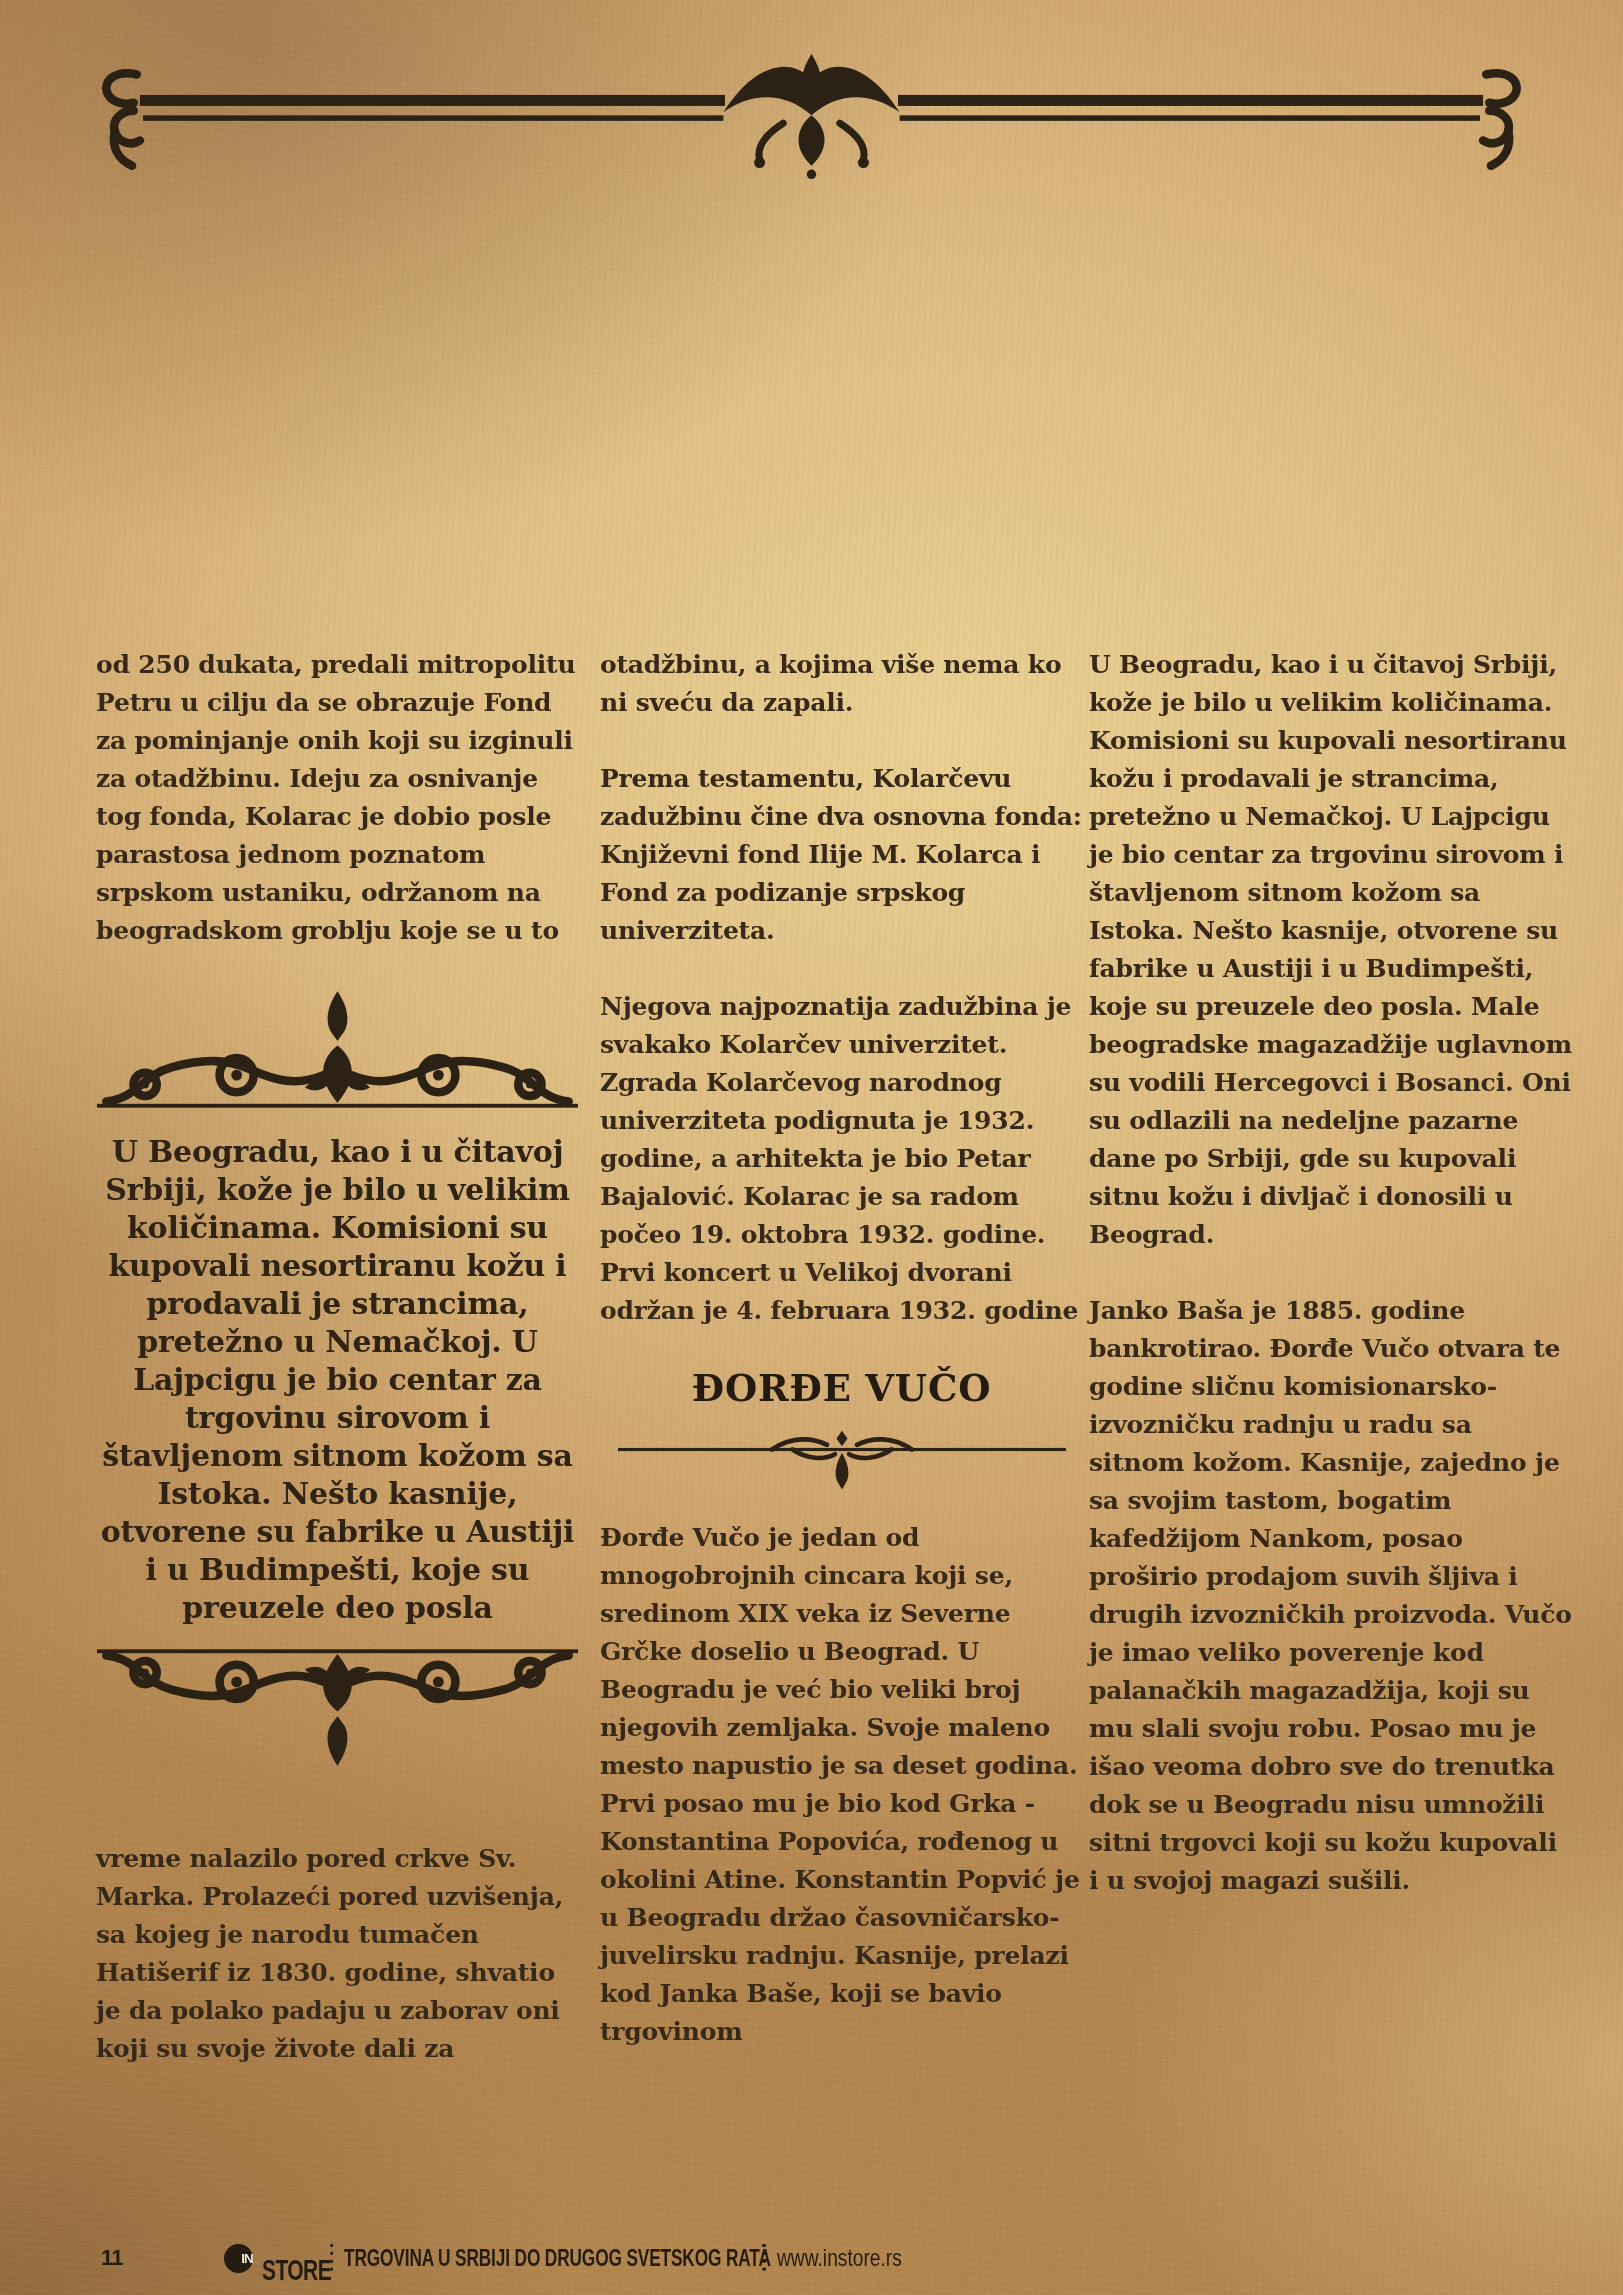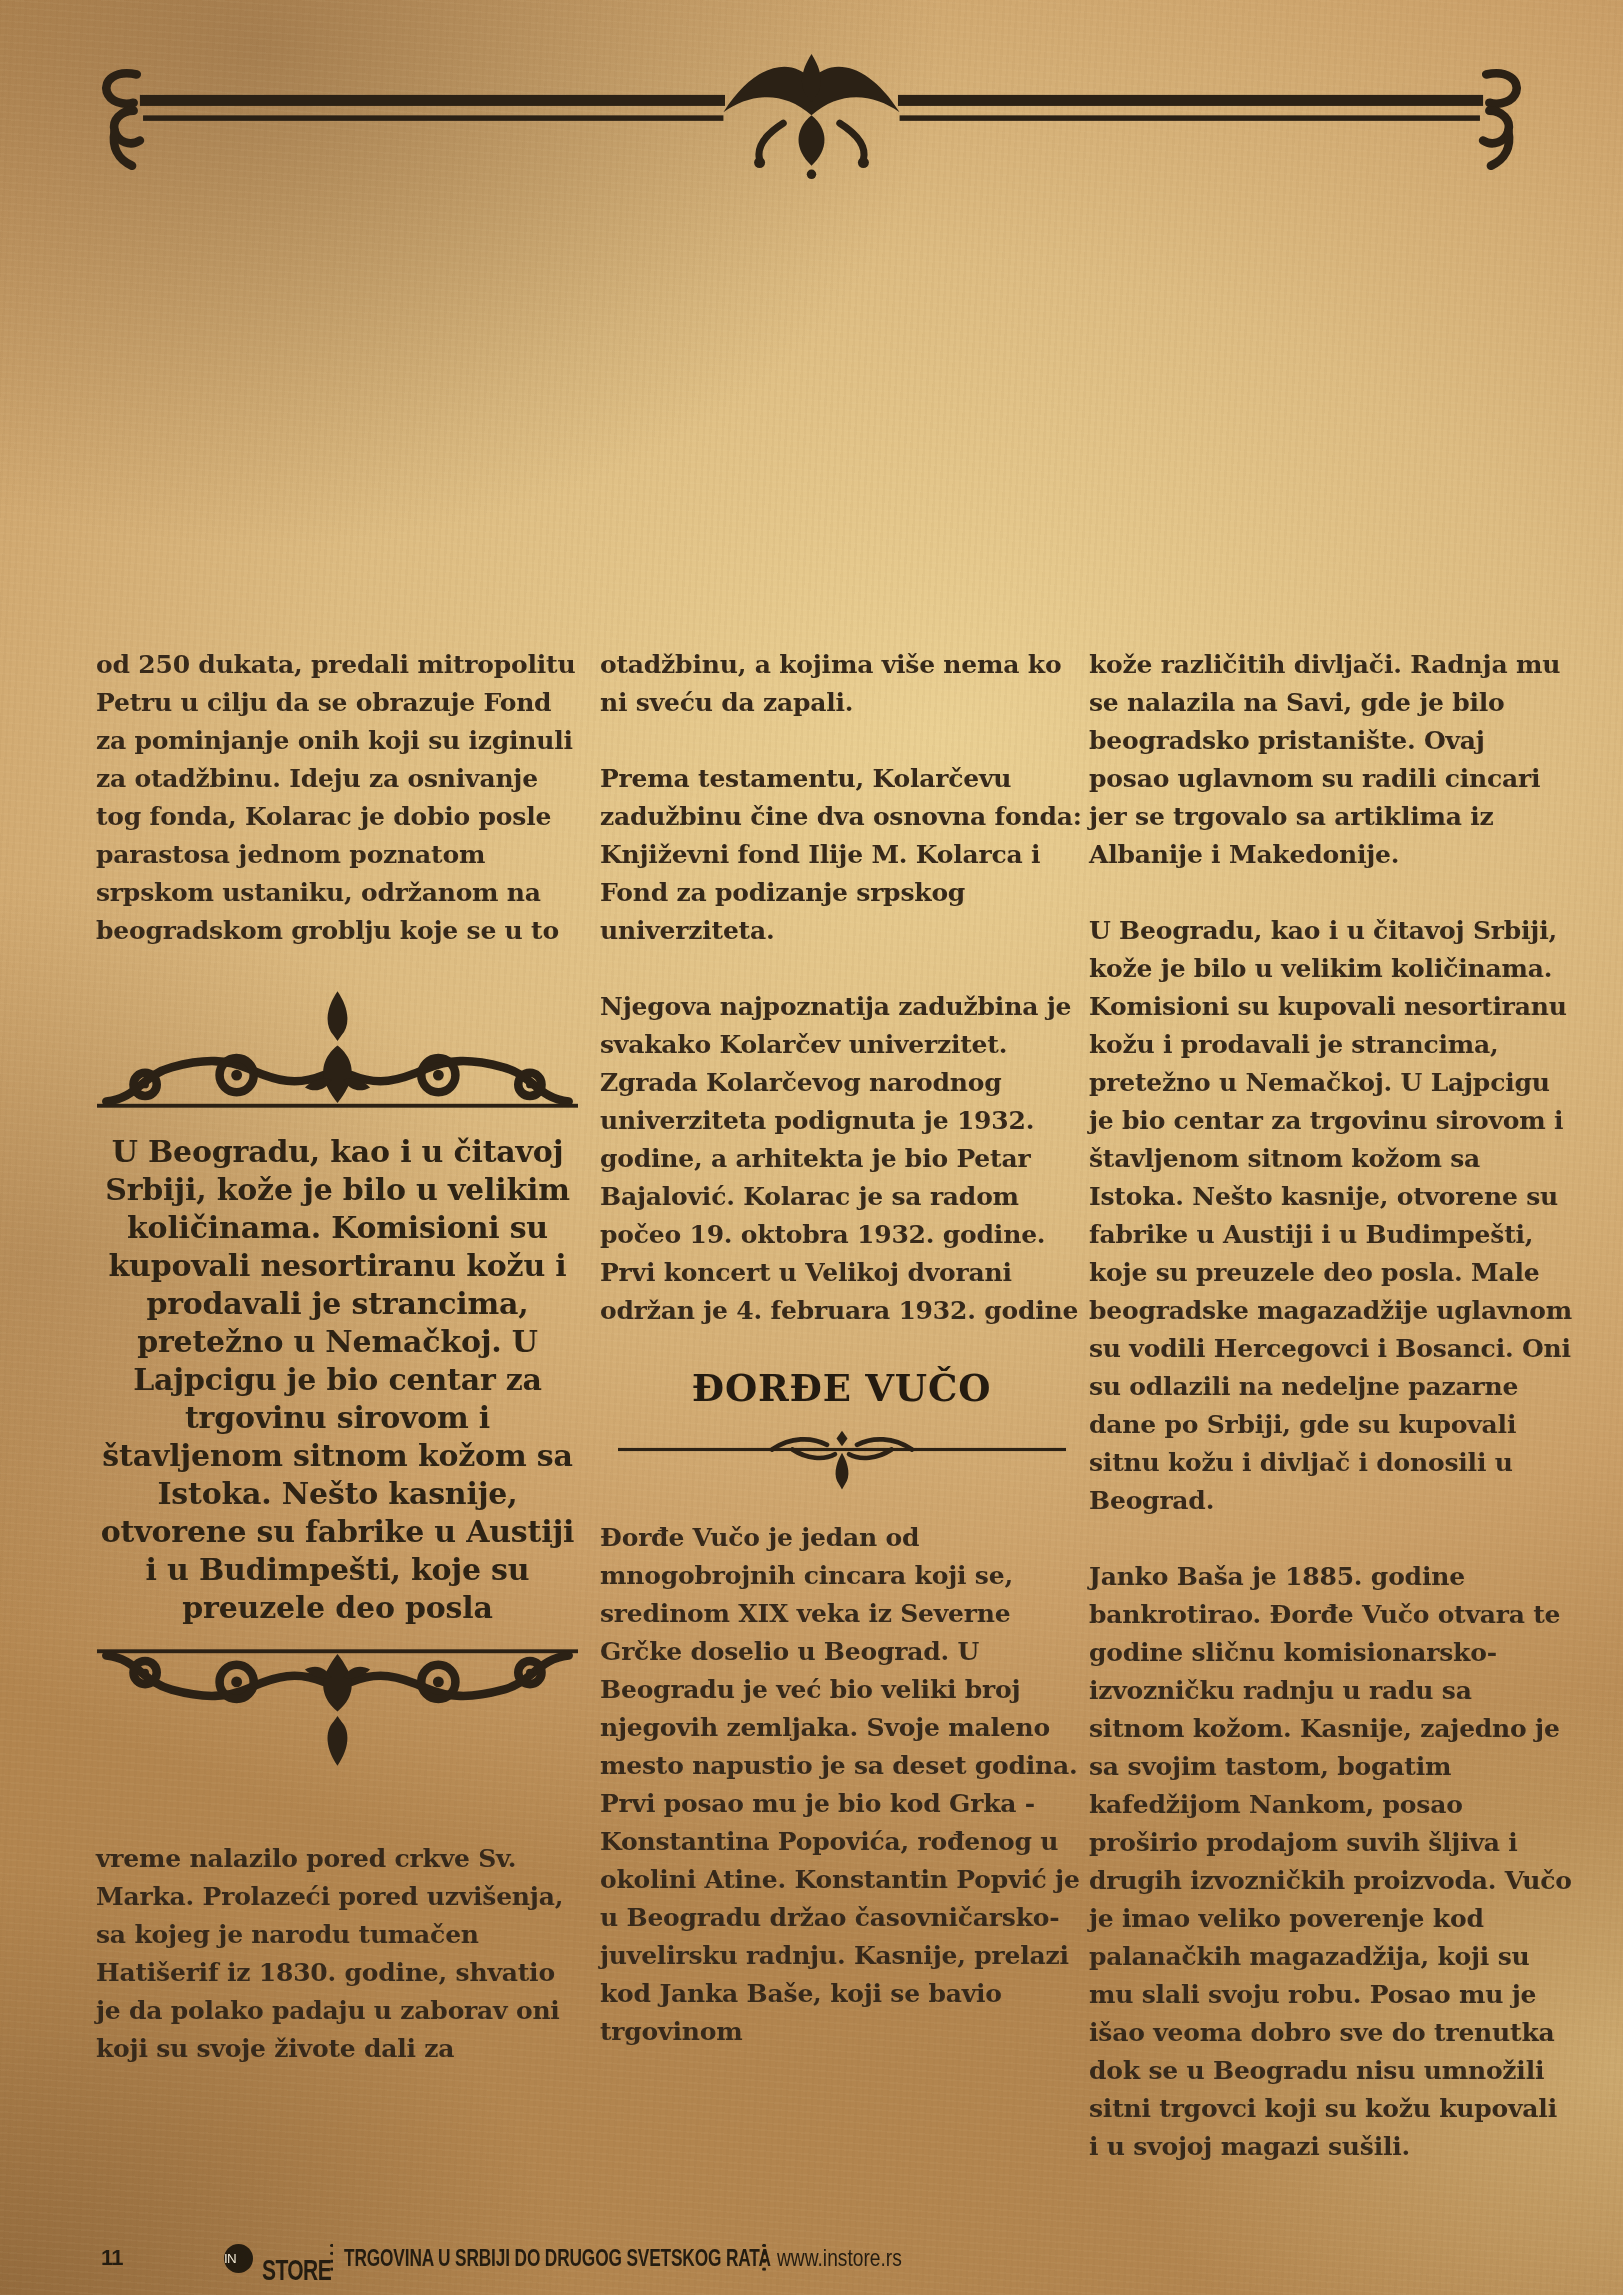--- a/index.html
+++ b/index.html
@@ -48,22 +48,22 @@
   .orn-divider{margin-bottom:27px;}
   .footer{
     position:absolute;left:101px;top:2237px;height:42px;
     display:flex;align-items:center;
     font-family:"Liberation Sans", sans-serif;color:#241c10;
   }
   .page-num{font-weight:700;font-size:22px;width:123px;letter-spacing:-0.8px;}
   .logo{display:flex;align-items:center;}
   .logo-circle{
     width:29px;height:29px;border-radius:50%;background:#241c10;
-    display:flex;align-items:center;justify-content:flex-start;
-    color:#f1e8d4;font-weight:400;font-size:13.4px;letter-spacing:-0.8px;
+    display:flex;align-items:center;justify-content:flex-end;
+    color:#f1e8d4;font-weight:700;font-size:13.4px;letter-spacing:-0.8px;
   }
   .squeeze{display:inline-block;transform-origin:left center;white-space:nowrap;}
   .logo-store-wrap{width:68px;margin-left:8.6px;margin-top:23px;}
   .logo-store{font-weight:700;font-size:30px;letter-spacing:-0.8px;transform:scaleX(.70);}
   .f-title-wrap{width:418px;}
   .f-title{font-weight:700;font-size:24px;letter-spacing:-0.2px;transform:scaleX(.72);}
   .f-site-wrap{width:134px;}
   .f-site{font-size:24px;transform:scaleX(.80);}
   .dots{
     width:3.9px;height:33px;margin:0 11px 0 0;
@@ -164,21 +164,20 @@
     <p>Prema testamentu, Kolarčevu zadužbinu čine dva osnovna fonda: Književni fond Ilije M. Kolarca i Fond za podizanje srpskog univerziteta.</p>
     <p>Njegova najpoznatija zadužbina je svakako Kolarčev univerzitet. Zgrada Kolarčevog narodnog univerziteta podignuta je 1932. godine, a arhitekta je bio Petar Bajalović. Kolarac je sa radom počeo 19. oktobra 1932. godine. Prvi koncert u Velikoj dvorani održan je 4. februara 1932. godine</p>
     <h2 class="section-heading">ĐORĐE VUČO</h2>
     <svg class="orn orn-divider" width="448" height="63" viewBox="0 0 570 80">
       <use href="#divd"></use>
     </svg>
     <p>Đorđe Vučo je jedan od mnogobrojnih cincara koji se, sredinom XIX veka iz Severne Grčke doselio u Beograd. U Beogradu je već bio veliki broj njegovih zemljaka. Svoje maleno mesto napustio je sa deset godina. Prvi posao mu je bio kod Grka - Konstantina Popovića, rođenog u okolini Atine. Konstantin Popvić je u Beogradu držao časovničarsko-juvelirsku radnju. Kasnije, prelazi kod Janka Baše, koji se bavio trgovinom</p>
   </div>
 
   <div class="col col3">
-    <p>kože različitih divljači. Radnja mu se nalazila na Savi, gde je bilo beogradsko pristanište. Ovaj posao uglavnom su radili cincari jer se trgovalo sa artiklima iz Albanije i Makedonije.</p>
     <p>U Beogradu, kao i u čitavoj Srbiji, kože je bilo u velikim količinama. Komisioni su kupovali nesortiranu kožu i prodavali je strancima, pretežno u Nemačkoj. U Lajpcigu je bio centar za trgovinu sirovom i štavljenom sitnom kožom sa Istoka. Nešto kasnije, otvorene su fabrike u Austiji i u Budimpešti, koje su preuzele deo posla. Male beogradske magazadžije uglavnom su vodili Hercegovci i Bosanci. Oni su odlazili na nedeljne pazarne dane po Srbiji, gde su kupovali sitnu kožu i divljač i donosili u Beograd.</p>
     <p>Janko Baša je 1885. godine bankrotirao. Đorđe Vučo otvara te godine sličnu komisionarsko-izvozničku radnju u radu sa sitnom kožom. Kasnije, zajedno je sa svojim tastom, bogatim kafedžijom Nankom, posao proširio prodajom suvih šljiva i drugih izvozničkih proizvoda. Vučo je imao veliko poverenje kod palanačkih magazadžija, koji su mu slali svoju robu. Posao mu je išao veoma dobro sve do trenutka dok se u Beogradu nisu umnožili sitni trgovci koji su kožu kupovali i u svojoj magazi sušili.</p>
   </div>
 
   <div class="footer">
     <span class="page-num">11</span>
     <span class="logo">
       <span class="logo-circle">
         <span>IN</span>
       </span>

